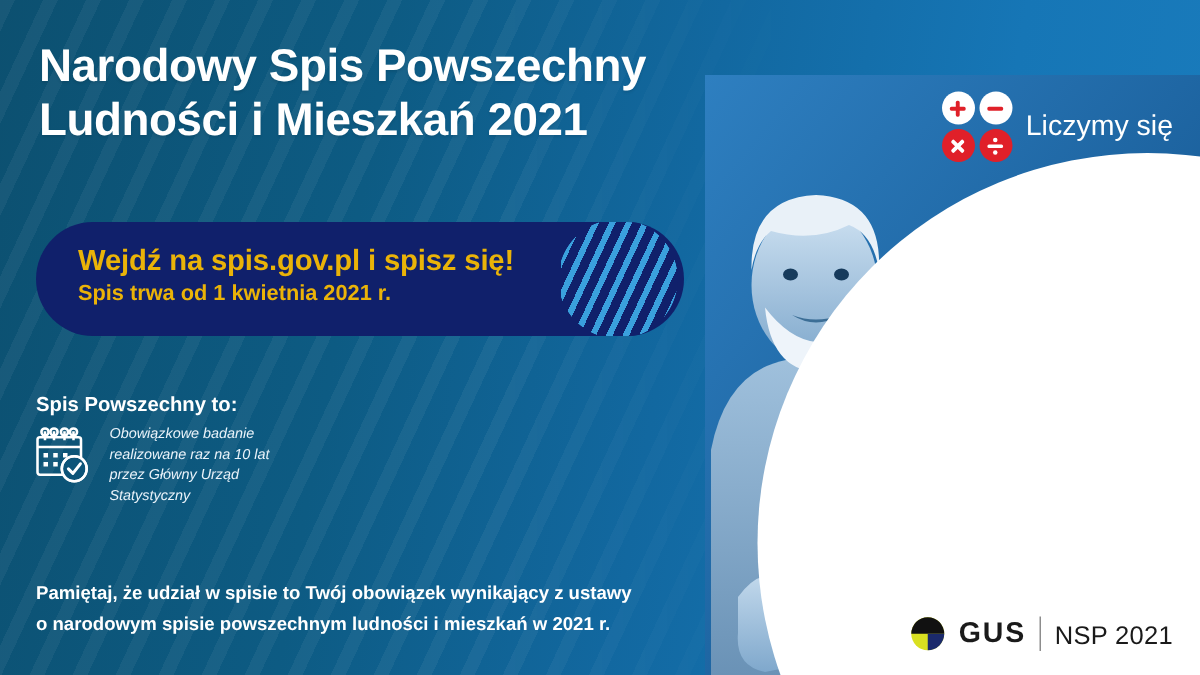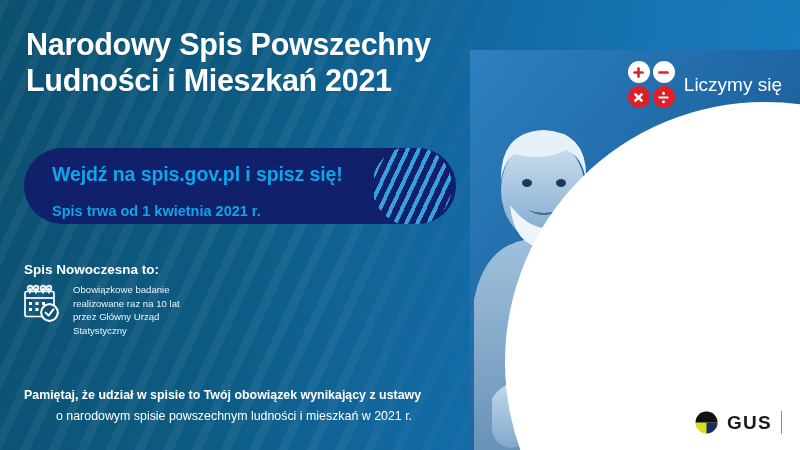--- a/index.html
+++ b/index.html
@@ -73,49 +73,49 @@
   }
   .cta-stripes{
     position:absolute;right:-4px;top:-2px;width:86px;height:80px;
     background:repeating-linear-gradient(
       115deg,
       #3aa0dd 0px,#3aa0dd 4px,
       #10206b 4px,#10206b 10px);
     -webkit-mask-image:radial-gradient(circle 40px at 38px 40px,#000 99%,transparent 100%);
     mask-image:radial-gradient(circle 40px at 38px 40px,#000 99%,transparent 100%);
   }
-  .cta-txt{position:absolute;left:28px;top:15px;color:#0ea5e9;}
+  .cta-txt{position:absolute;left:28px;top:15px;color:#eab308;}
   .cta-l1{font-size:19.5px;font-weight:bold;letter-spacing:-0.1px;}
-  .cta-l2{font-size:14.5px;font-weight:bold;margin-top:17px;}
+  .cta-l2{font-size:14.5px;font-weight:bold;margin-top:2px;}
 
   
   .feat-head{
     position:absolute;left:24px;top:262px;
     color:#ffffff;font-size:13.5px;font-weight:bold;
   }
   .features{
     position:absolute;left:20px;top:280px;
-    display:flex;align-items:center;gap:10px;
+    display:flex;align-items:center;gap:10px;font-style:italic;
   }
   .feature{display:flex;align-items:flex-start;gap:9px;}
   .feature .ic{flex:0 0 auto;width:44px;height:46px;display:flex;align-items:center;justify-content:center;}
   .feature .tx{
     color:#eaf3fa;font-size:9.6px;line-height:1.42;white-space:pre-line;
     padding-top:3px;
   }
   .f1{width:170px;}
   .f2{width:128px;}
   .f3{width:136px;}
 
   
   .foot{
     position:absolute;left:24px;top:388px;color:#ffffff;
   }
   .foot-l1{font-size:12.4px;font-weight:bold;text-align:center;}
-  .foot-l2{font-size:12.4px;font-weight:normal;margin-top:7px;margin-left:32px;}
+  .foot-l2{font-size:12.4px;font-weight:bold;margin-top:7px;}
 
   
   .gus{
     position:absolute;right:18px;bottom:16px;
     display:flex;align-items:flex-end;gap:9px;
   }
   .gus-mark{width:23px;height:23px;}
   .gus-word{font-size:19px;font-weight:bold;color:#1a1a1a;letter-spacing:1.3px;}
   .gus-div{width:1px;height:23px;background:#8d8d8d;}
   .gus-nsp{font-size:17px;color:#1a1a1a;letter-spacing:0.2px;}
@@ -239,21 +239,21 @@
   </div>
 
   <div class="cta">
     <div class="cta-stripes"></div>
     <div class="cta-txt">
       <div class="cta-l1">Wejdź na spis.gov.pl i spisz się!</div>
       <div class="cta-l2">Spis trwa od 1 kwietnia 2021 r.</div>
     </div>
   </div>
 
-  <div class="feat-head">Spis Nowoczesna to:</div>
+  <div class="feat-head">Spis Powszechny to:</div>
 
   <div class="features">
 
     <div class="feature f1">
       <div class="ic">
         <svg width="40" height="40" viewBox="0 0 40 40" fill="none" stroke="#ffffff" stroke-width="1.7">
           <rect x="3" y="8.5" width="29" height="25" rx="1.6"></rect>
           <line x1="3" y1="15" x2="32" y2="15"></line>
           <g stroke-width="1.7">
             <line x1="8" y1="4.5" x2="8" y2="10.5"></line>
@@ -296,15 +296,16 @@
     <div class="gus-mark">
       <svg width="23" height="23" viewBox="0 0 23 23">
         <circle cx="11.5" cy="11.5" r="11" fill="#d9e021"></circle>
         <path d="M0.5 11.5 A11 11 0 0 1 22.5 11.5 Z" fill="#111111"></path>
         <path d="M11.5 11.5 L22.5 11.5 A11 11 0 0 1 11.5 22.5 Z" fill="#1b2a6b"></path>
         <path d="M11.5 11.5 m-6 0 a6 6 0 1 0 12 0 a6 6 0 1 0 -12 0" fill="#111111" opacity="0"></path>
       </svg>
     </div>
     <div class="gus-word">GUS</div>
     <div class="gus-div"></div>
+    <div class="gus-nsp">NSP 2021</div>
   </div>
 
 </div>
 
 </body></html>

